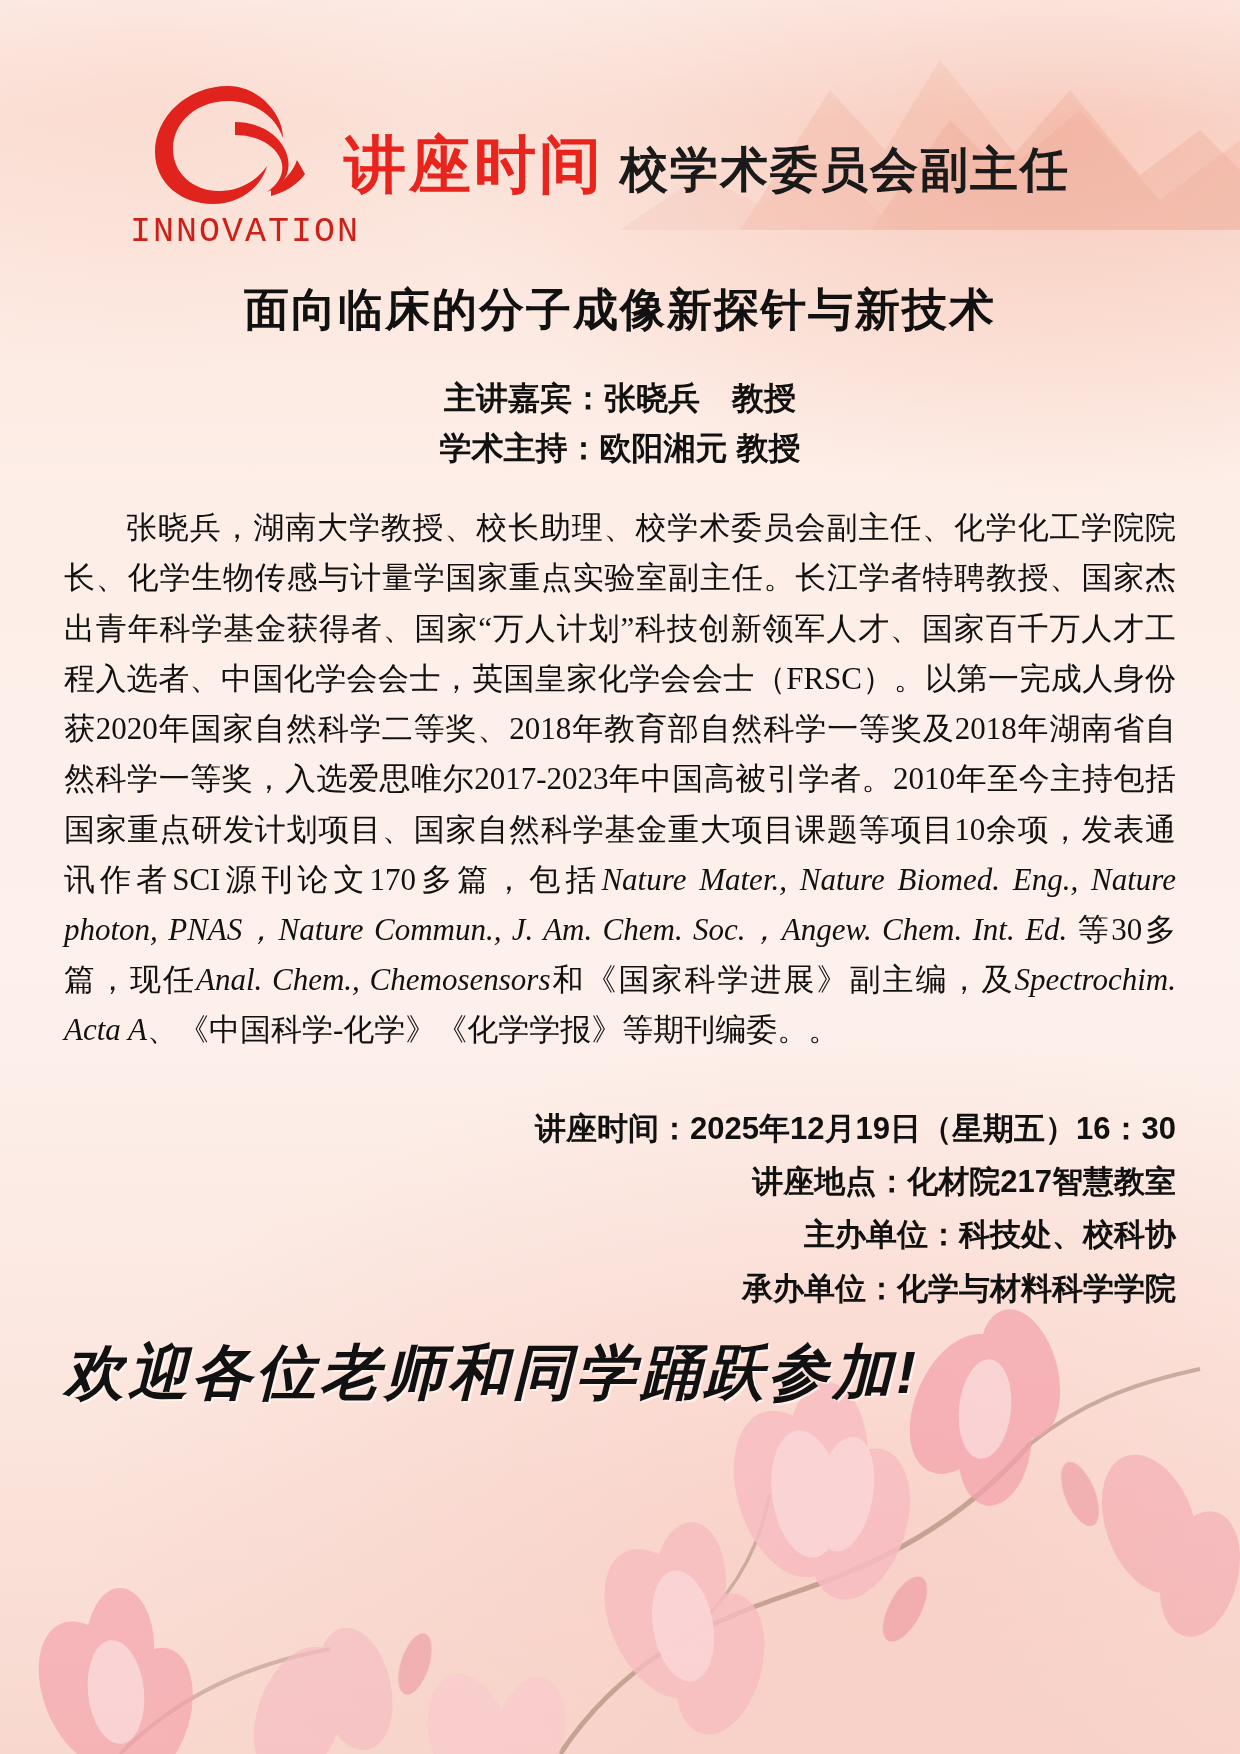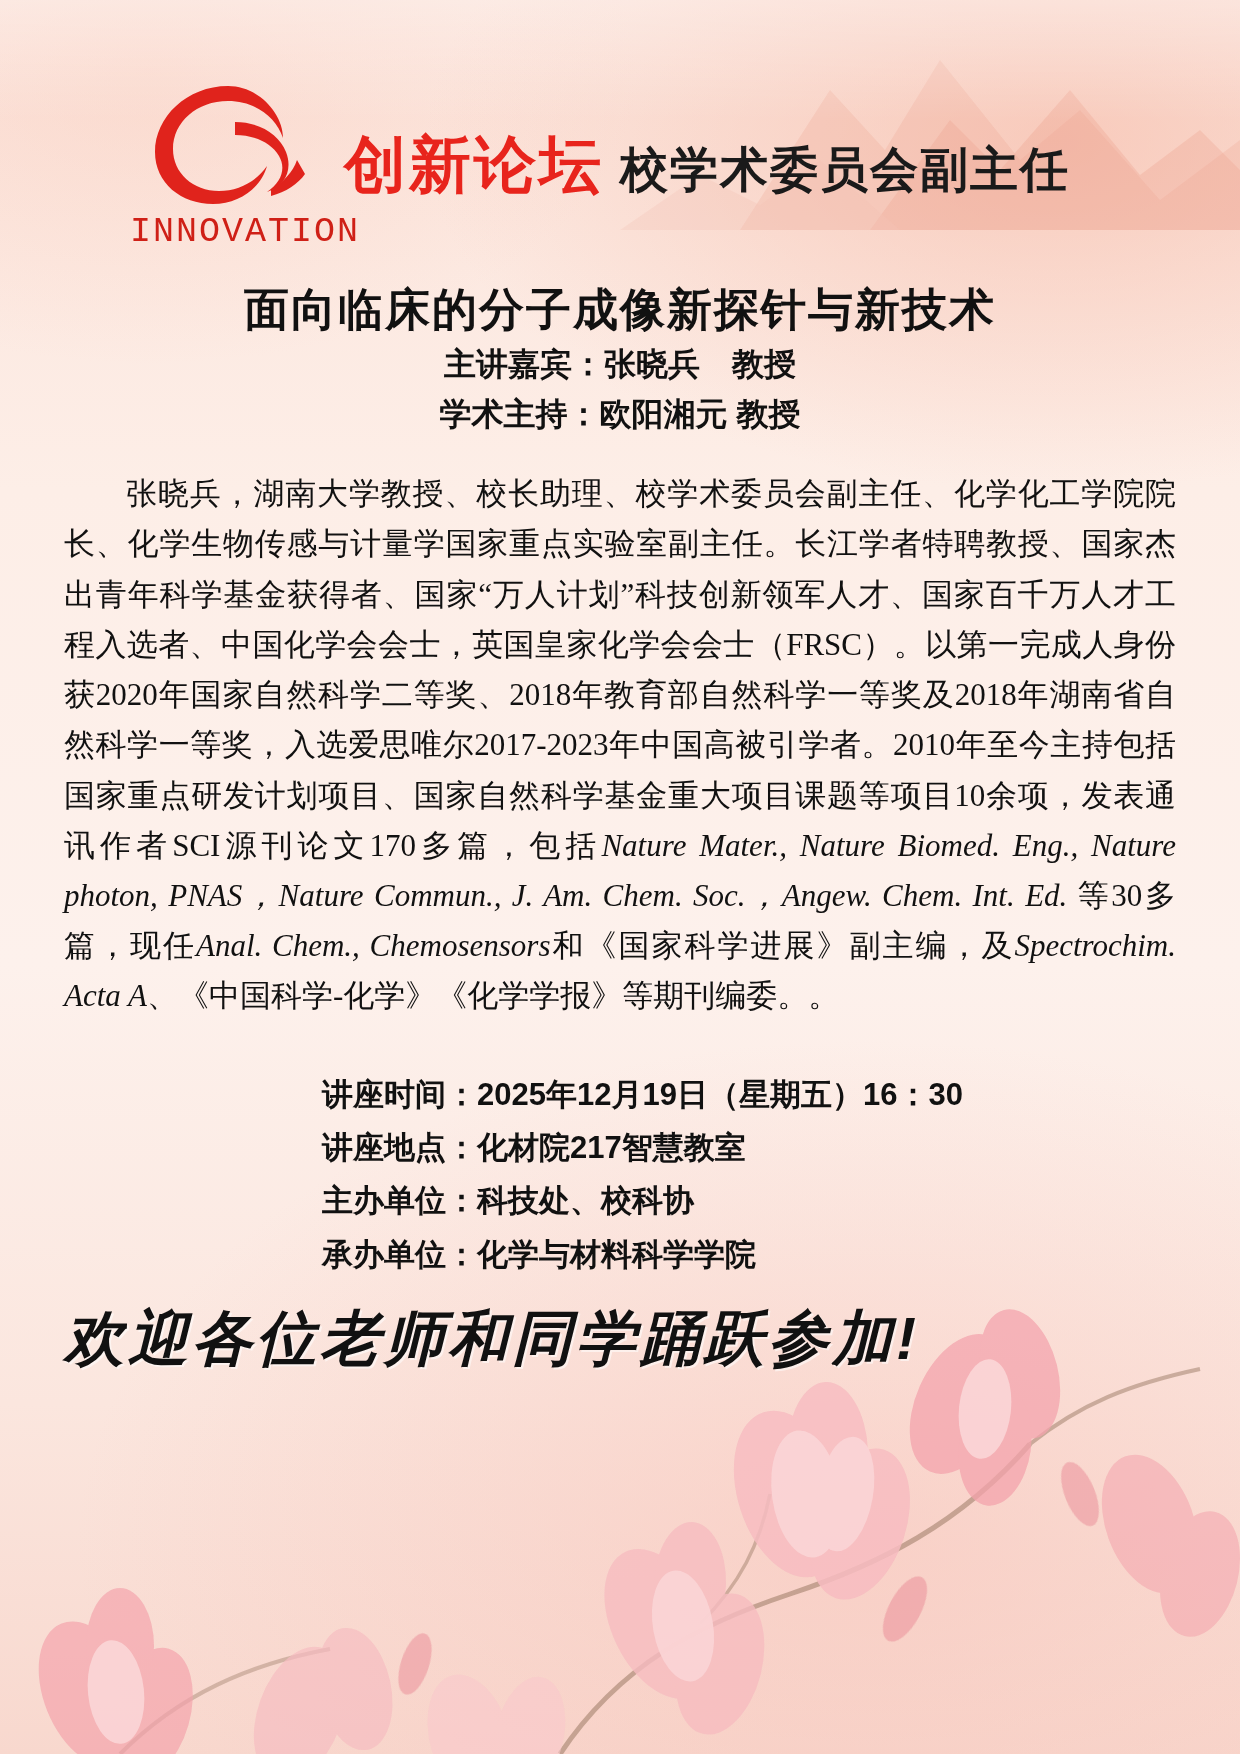--- a/index.html
+++ b/index.html
@@ -104,20 +104,21 @@
     text-align: center;
     font-family: "Liberation Sans", sans-serif;
     font-weight: bold;
     font-size: 45px;
     color: #111;
     letter-spacing: 2px;
     margin-top: 28px;
   }
   .speaker-block {
     text-align: center;
+    margin-top: 34px;
     font-family: "Liberation Sans", sans-serif;
     font-size: 32px;
     color: #111;
     line-height: 1.55;
     font-weight: 600;
   }
 
   
   .bio {
     margin-top: 30px;
@@ -133,20 +134,21 @@
 
   
   .info {
     margin-top: 46px;
     padding-left: 258px;
     font-family: "Liberation Sans", sans-serif;
     font-size: 31px;
     font-weight: bold;
     color: #111;
     line-height: 1.72;
+    text-align: right;
   }
   .info-row { white-space: nowrap; }
 
   
   .slogan {
     margin-top: 18px;
     text-align: left;
     font-family: "Liberation Sans", sans-serif;
     font-weight: bold;
     font-style: italic;
@@ -236,21 +238,21 @@
     <div class="header">
       <div class="logo">
         <svg width="170" height="132" viewBox="0 0 170 132">
           <path d="M85,8 C44,8 12,39 12,74 C12,105 38,126 70,126 C96,126 118,110 124,88 C113,104 95,113 76,113 C50,113 30,95 30,71 C30,44 54,23 85,23 C112,23 133,39 140,60 C140,36 116,8 85,8 Z" fill="#e0231c"></path>
           <path d="M92,44 C116,44 136,56 143,74 C150,92 142,108 124,114 C139,104 143,90 136,78 C128,64 110,57 92,57 Z" fill="#e0231c"></path>
           <path d="M128,112 C140,104 150,94 154,82 L162,96 C155,106 143,114 128,118 Z" fill="#e0231c"></path>
         </svg>
         <div class="logo-word">INNOVATION</div>
       </div>
       <div class="forum-title">
-        <span class="forum-name">创新论坛</span>
+        <span class="forum-name">讲座时间</span>
         <span class="forum-issue">校学术委员会副主任</span>
       </div>
     </div>
 
     <div class="lecture-title">面向临床的分子成像新探针与新技术</div>
 
     <div class="speaker-block">
       <div>主讲嘉宾：张晓兵　教授</div>
       <div>学术主持：欧阳湘元 教授</div>
     </div>

